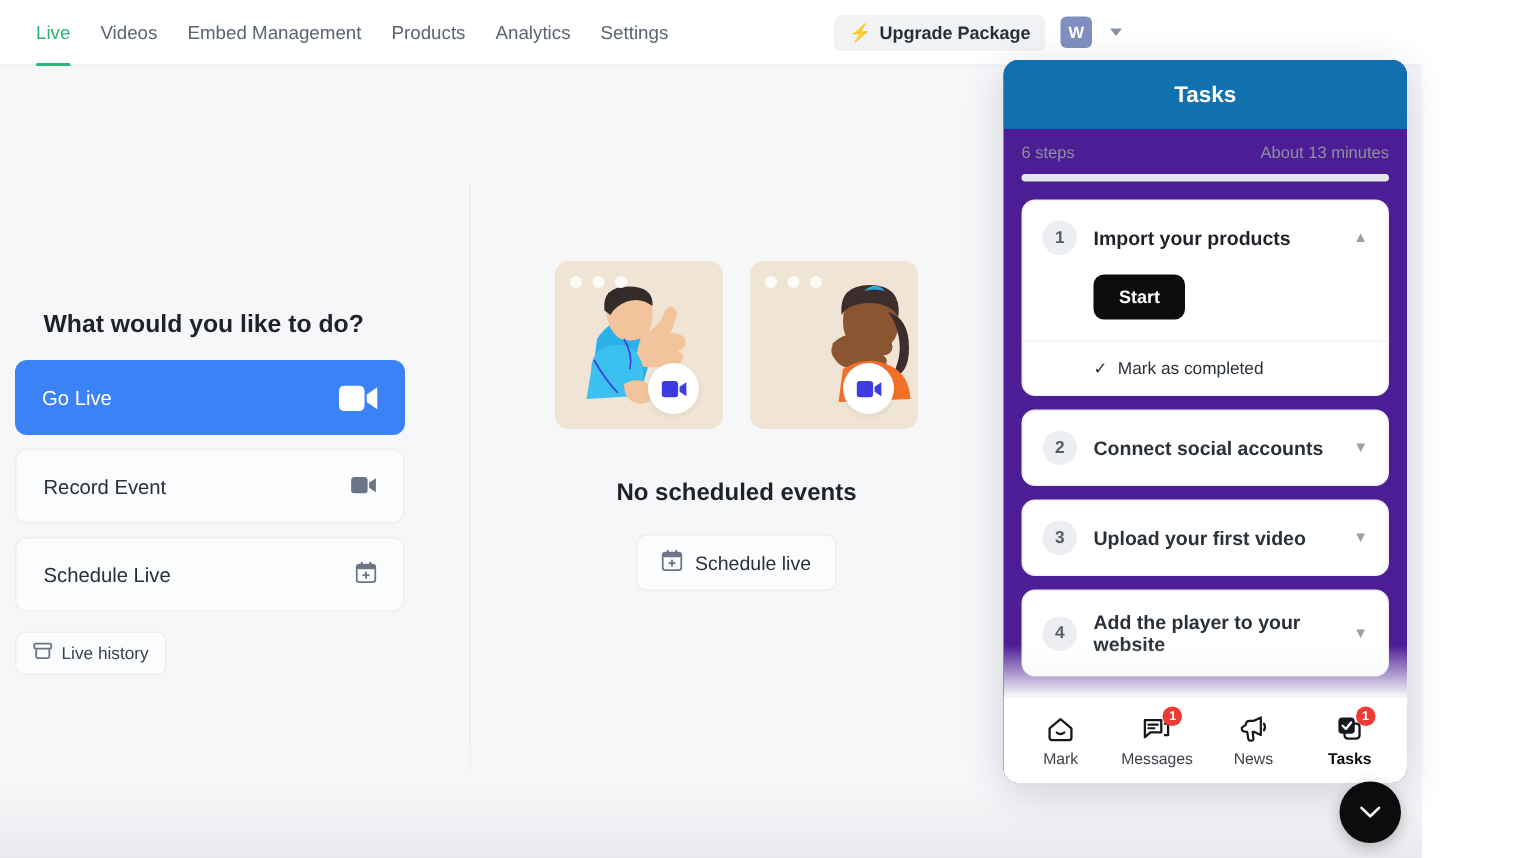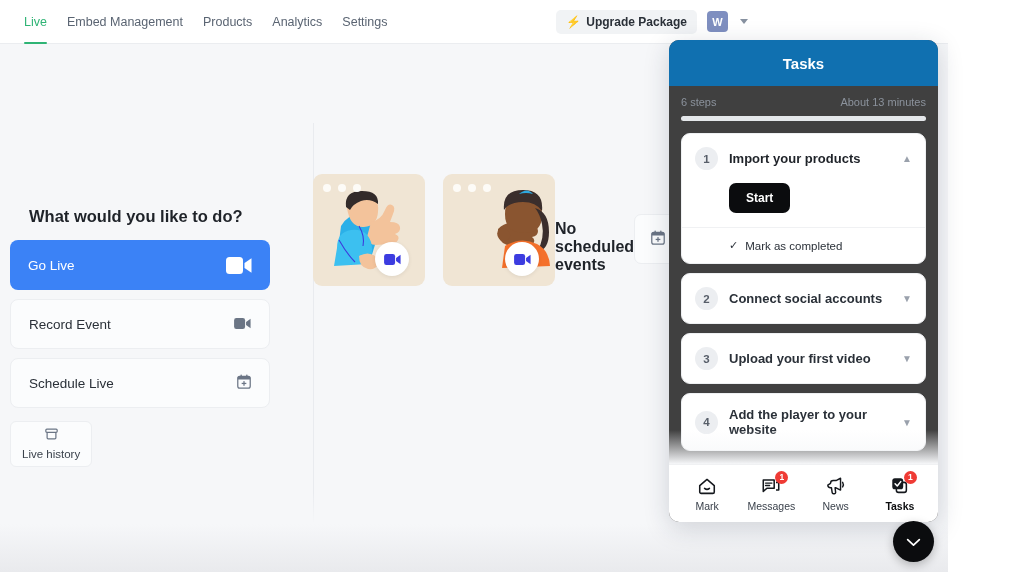--- a/index.html
+++ b/index.html
@@ -77,27 +77,26 @@
   .action-btn.primary { background: #3b82f6; color: #ffffff; }
   .action-btn.plain {
     background: #fbfcfd; color: #2a3038; border: 1px solid #eceef1;
   }
   .icon-cam-white { display:block; }
   .live-history {
     display: inline-flex; align-items: center; gap: 6px;
     background: #fbfcfd; border: 1px solid #eceef1; border-radius: 6px;
     padding: 6px 11px; font-size: 11.5px; color: #3b424c; cursor: pointer;
     margin-top: 4px;
-    flex-direction: column;
   }
 
   
   .center-col {
     position: absolute; left: 313px; right: 279px; top: 130px;
-    display: flex; flex-direction: row; align-items: center;
+    display: flex; flex-direction: column; align-items: center;
   }
   .illus-row { display: flex; gap: 18px; align-items: flex-start; }
   .illus-card { position: relative; width: 112px; }
   .illus-frame {
     width: 112px; height: 112px; background: #f0e5d4; border-radius: 9px;
     overflow: hidden; position: relative;
   }
   .dots { position: absolute; top: 10px; left: 10px; display: flex; gap: 7px; }
   .dots i { width: 8px; height: 8px; border-radius: 50%; background: #fdfbf7; display:block; }
   .cam-badge {
@@ -108,21 +107,21 @@
   .no-events { margin-top: 34px; font-size: 16px; font-weight: bold; color: #1f2329; }
   .schedule-live-btn {
     margin-top: 18px; display: inline-flex; align-items: center; gap: 8px;
     background: #fbfcfd; border: 1px solid #eceef1; border-radius: 7px;
     padding: 9px 16px; font-size: 13px; color: #2a3038; cursor: pointer;
   }
 
   
   .tasks-panel {
     position: absolute; right: 10px; top: 40px; width: 269px; height: 482px;
-    background: #404040; border-radius: 10px; overflow: hidden;
+    background: #4c1d95; border-radius: 10px; overflow: hidden;
     box-shadow: 0 6px 26px rgba(30,40,60,0.18);
     display: flex; flex-direction: column; z-index: 8;
   }
   .tasks-header {
     height: 46px; background: #1070b0; color: #ffffff;
     display: flex; align-items: center; justify-content: center;
     font-size: 15px; font-weight: bold; flex: none;
   }
   .tasks-meta {
     display: flex; justify-content: space-between; align-items: center;
@@ -201,20 +200,21 @@
   }
 </style>
 </head>
 <body>
 
 <div id="app">
 
   <div class="topbar">
     <div class="nav-tabs">
       <div class="nav-tab active">Live</div>
+      <div class="nav-tab">Videos</div>
       <div class="nav-tab">Embed Management</div>
       <div class="nav-tab">Products</div>
       <div class="nav-tab">Analytics</div>
       <div class="nav-tab">Settings</div>
     </div>
     <div class="top-right">
       <div class="upgrade-pill">
         <span class="bolt">⚡</span>
         <span>Upgrade Package</span>
       </div>

